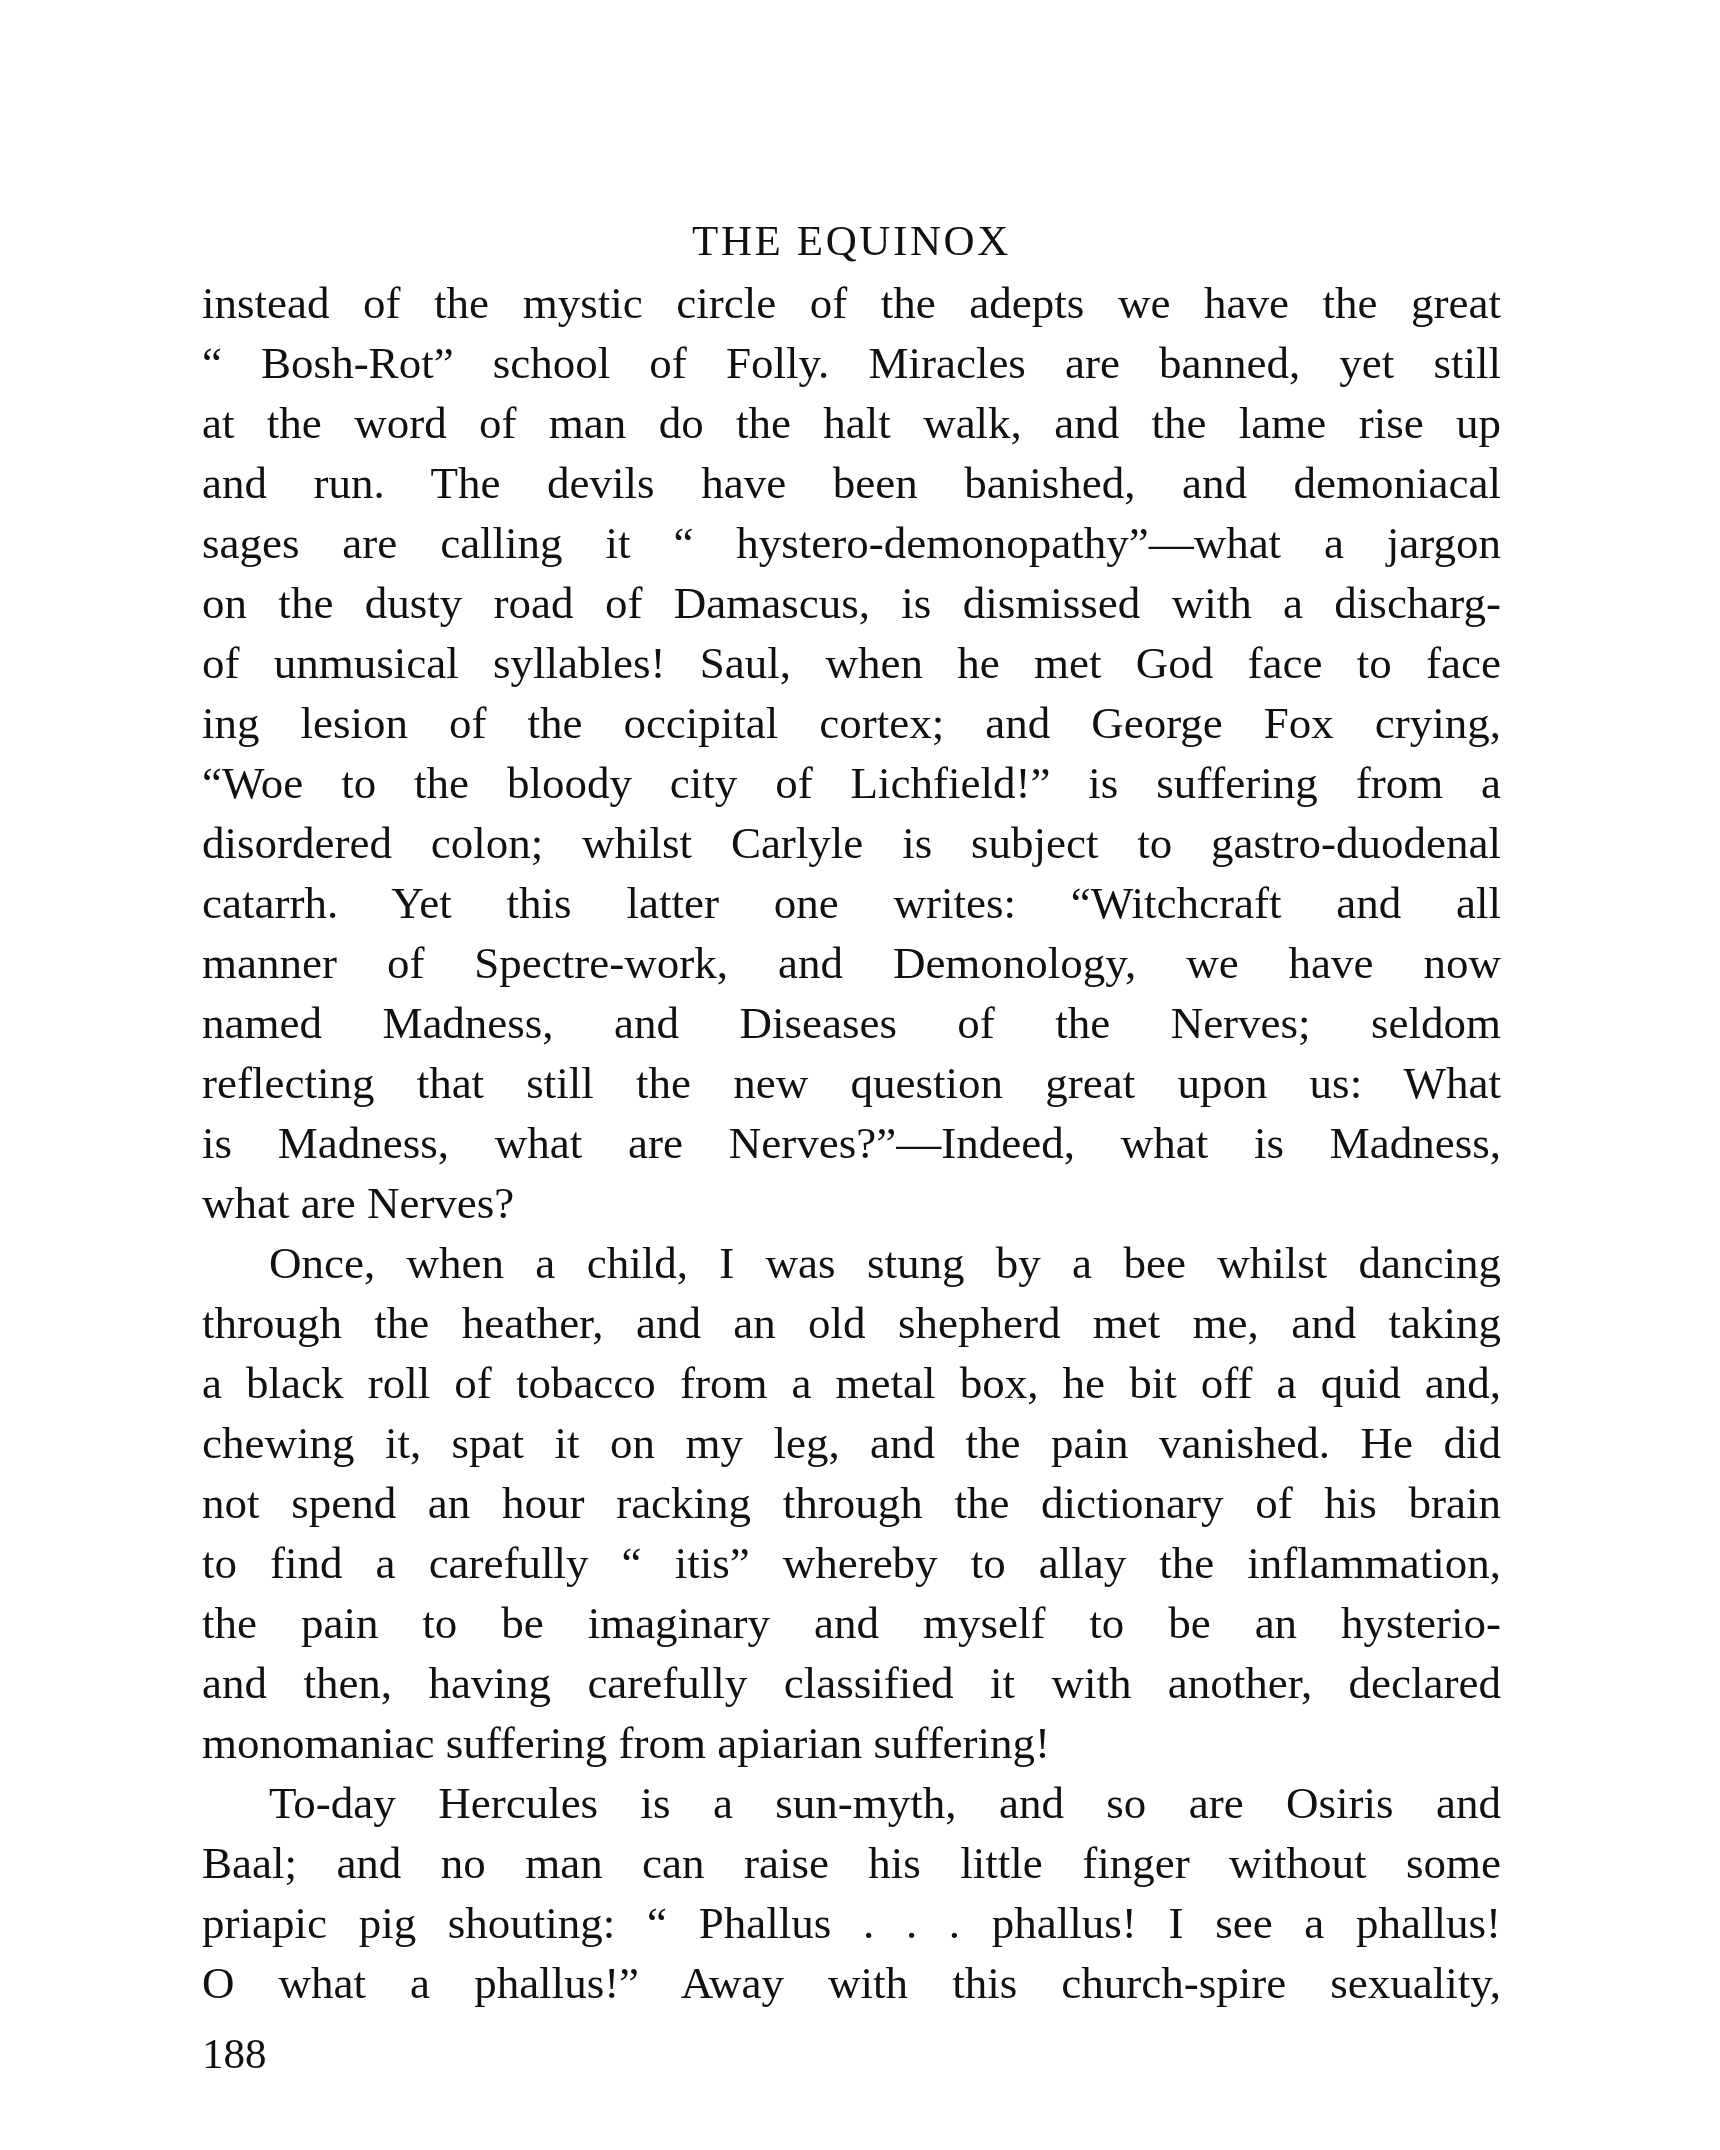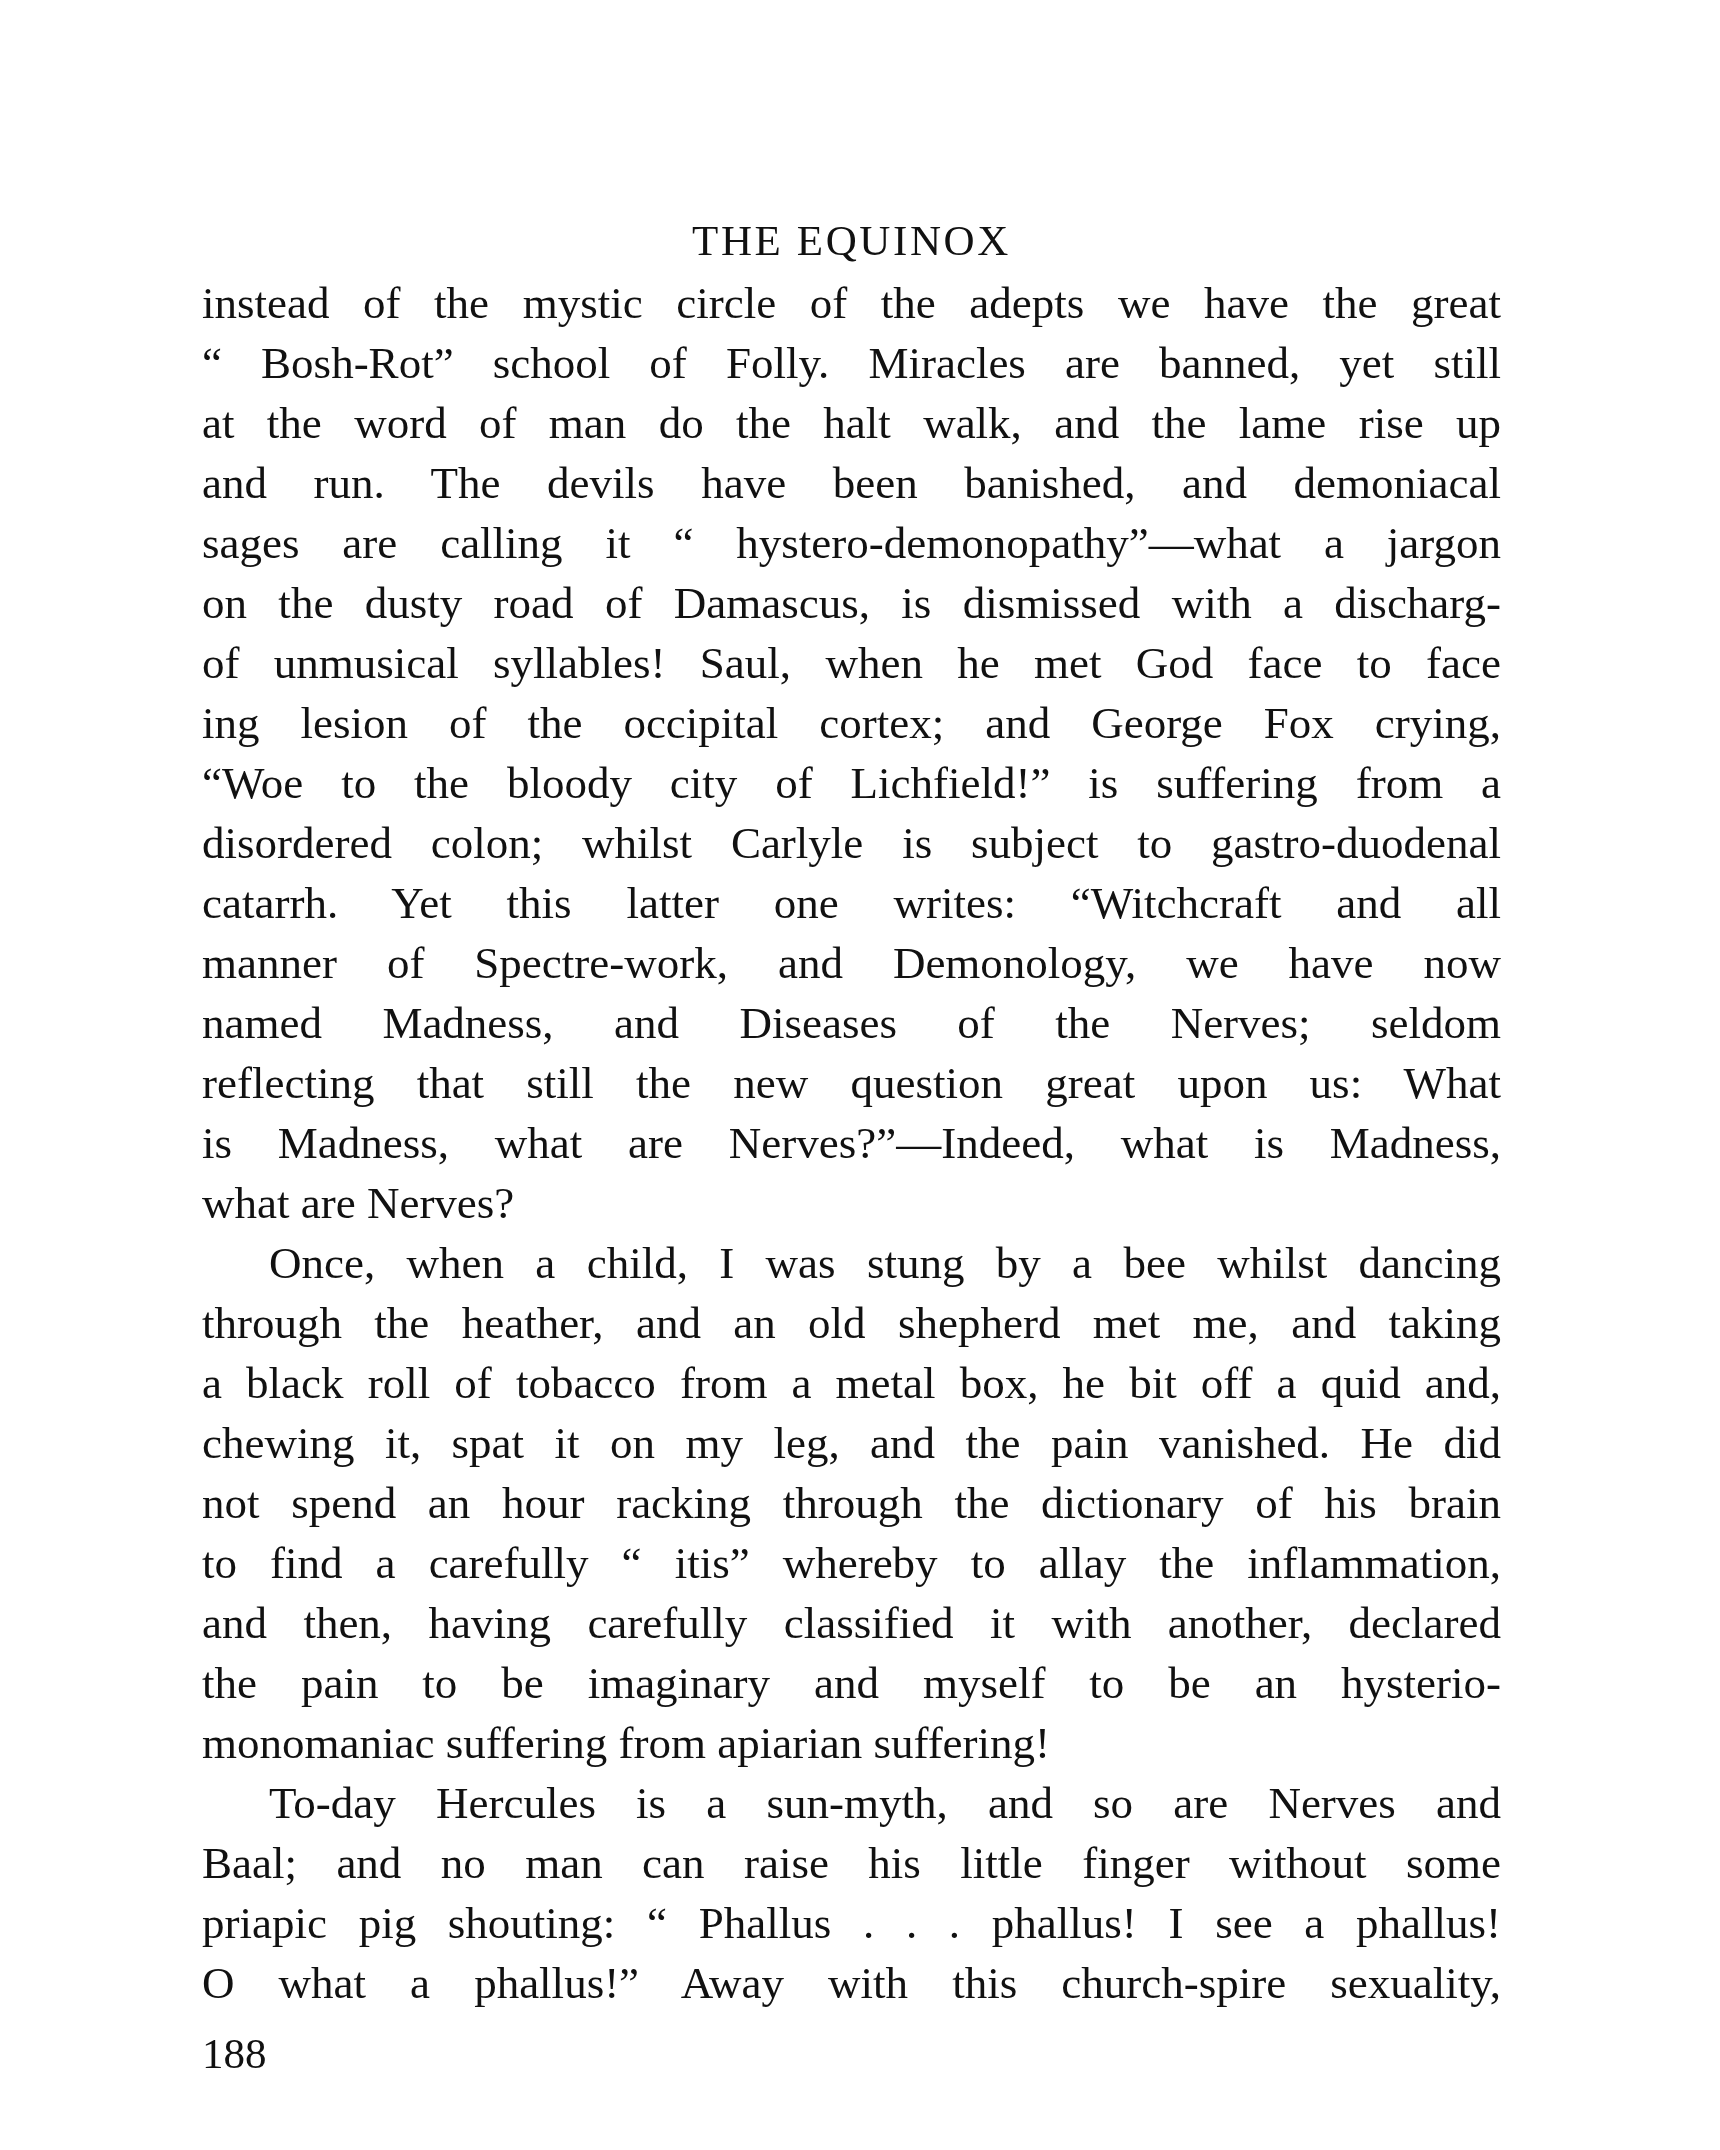--- a/index.html
+++ b/index.html
@@ -82,27 +82,27 @@
       <span class="line last">what are Nerves?</span>
     </div>
 
     <div class="paragraph">
       <span class="line indent">Once, when a child, I was stung by a bee whilst dancing</span>
       <span class="line">through the heather, and an old shepherd met me, and taking</span>
       <span class="line">a black roll of tobacco from a metal box, he bit off a quid and,</span>
       <span class="line">chewing it, spat it on my leg, and the pain vanished.  He did</span>
       <span class="line">not spend an hour racking through the dictionary of his brain</span>
       <span class="line">to find a carefully “ itis” whereby to allay the inflammation,</span>
+      <span class="line">the pain to be imaginary and myself to be an hysterio-</span>
       <span class="line">and then, having carefully classified it with another, declared</span>
-      <span class="line">the pain to be imaginary and myself to be an hysterio-</span>
       <span class="line last">monomaniac suffering from apiarian suffering!</span>
     </div>
 
     <div class="paragraph">
-      <span class="line indent">To-day Hercules is a sun-myth, and so are Nerves and</span>
+      <span class="line indent">To-day Hercules is a sun-myth, and so are Osiris and</span>
       <span class="line">Baal; and no man can raise his little finger without some</span>
       <span class="line">priapic pig shouting: “ Phallus . . . phallus!  I see a phallus!</span>
       <span class="line">O what a phallus!”  Away with this church-spire sexuality,</span>
     </div>
   </div>
 
   <div class="folio">188</div>
 </div>
 
 

